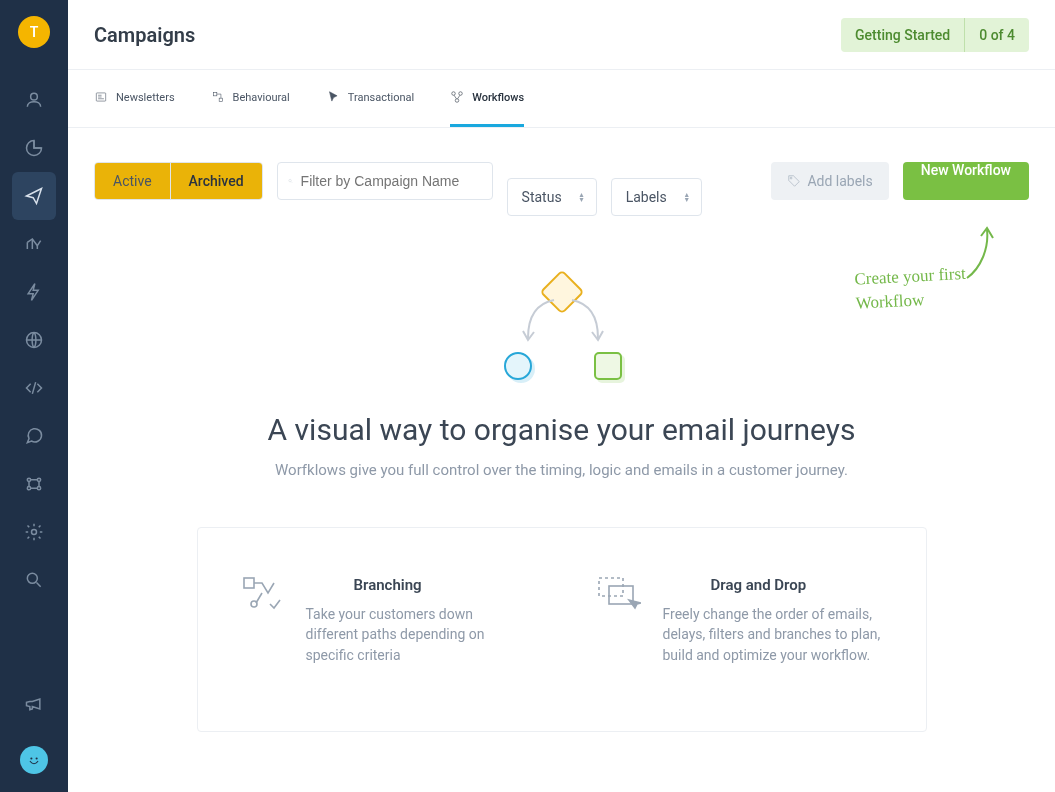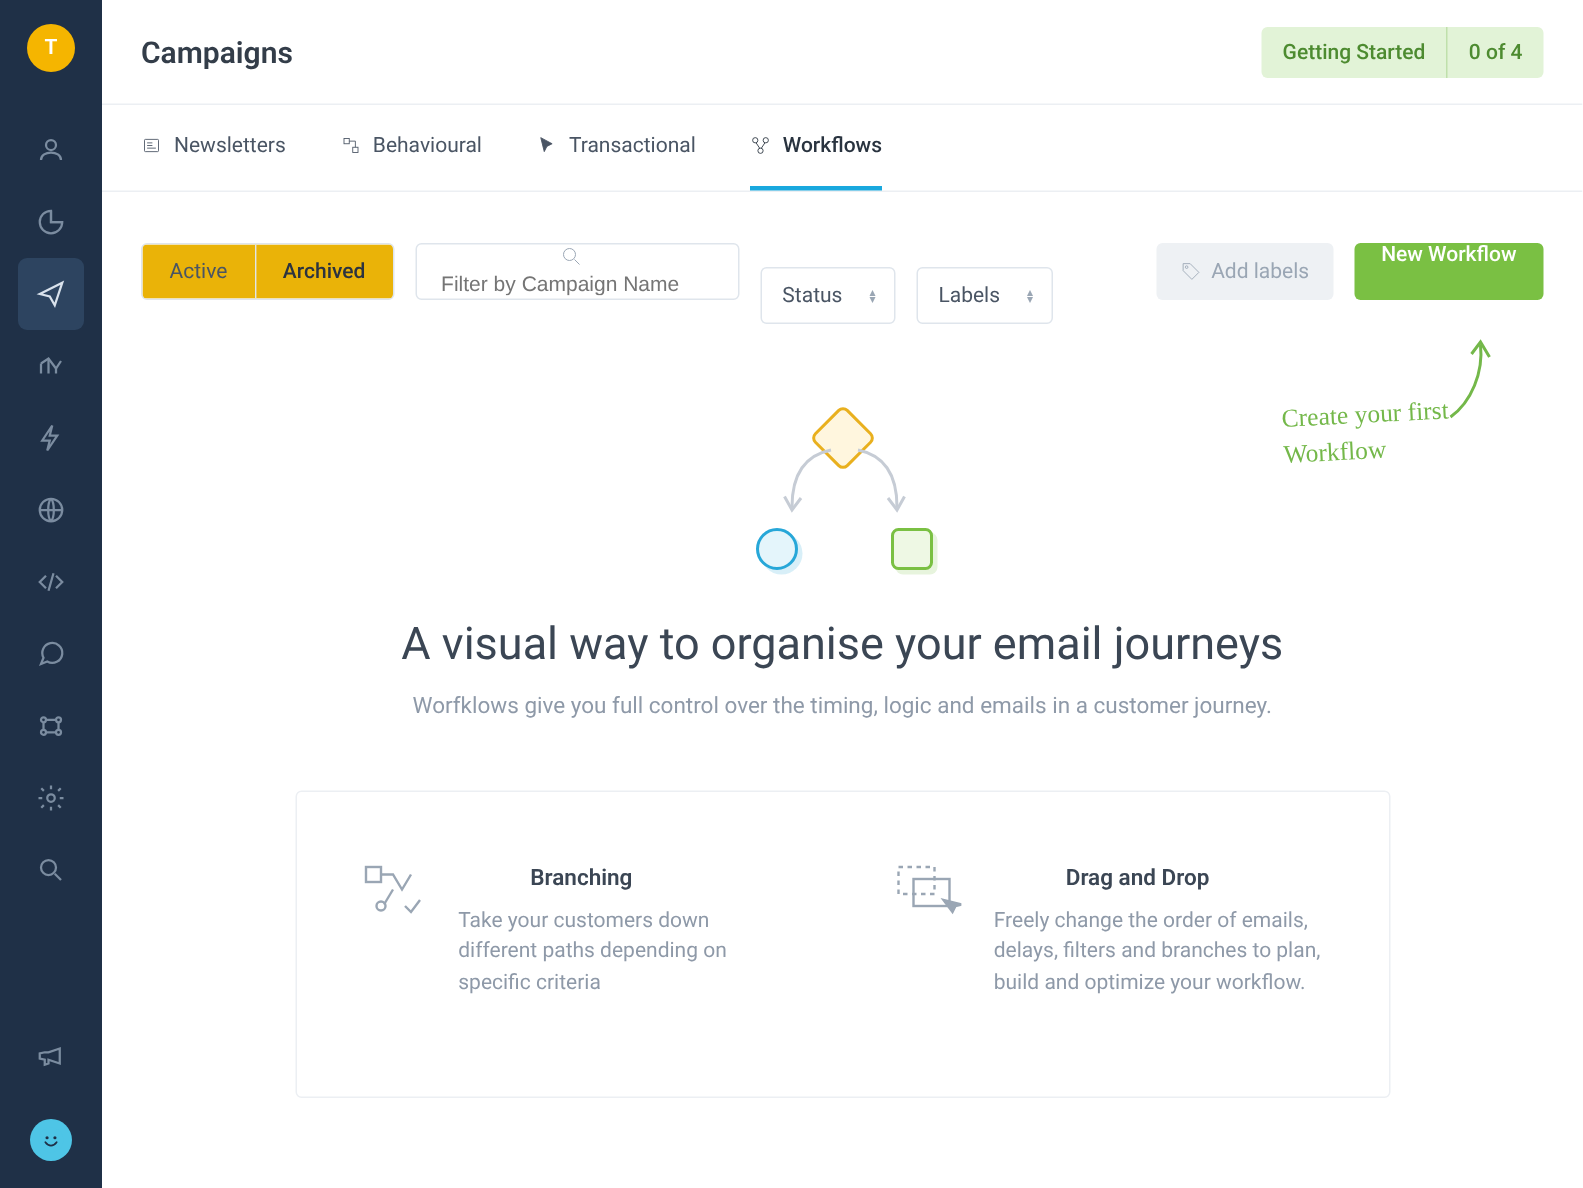--- a/index.html
+++ b/index.html
@@ -84,21 +84,21 @@
 
   .tabs {
     display:flex; align-items:center;
     padding: 0 26px;
     height: 58px;
     border-bottom: 1px solid #eceff3;
     gap: 36px;
   }
   .tab {
     display:flex; align-items:center; gap:8px;
-    color:#4a5564; font-size:14px; cursor:pointer;
+    color:#4a5564; font-size:11px; cursor:pointer;
     height:100%;
     border-bottom:3px solid transparent;
   }
   .tab.active { border-bottom-color:#19a8de; color:#29333f; font-weight:500; }
   .tab svg { width:14px; height:14px; stroke:currentColor; fill:currentColor; }
 
   .controls {
     display:flex; align-items:center;
     padding: 18px 26px 0 26px;
     gap: 14px;
@@ -112,21 +112,20 @@
     font-size:14px; color:#4a5564; background:#eab308; cursor:pointer;
   }
   .seg-btn:first-child { border-right:1px solid #dfe5ec; }
   .seg-btn.sel { color:#2b3340; font-weight:500; }
 
   .search-wrap {
     display:flex; align-items:center;
     border:1px solid #dfe5ec; border-radius:4px;
     height:38px; padding:0 10px; width: 216px;
     color:#9aa6b4;
-    flex-direction:column;
   }
   .search-wrap input {
     border:none; outline:none; font-size:14px; flex:1; color:#4a5564;
     background:transparent;
   }
   .search-wrap svg { width:16px; height:16px; stroke:currentColor; fill:none; margin-right:8px; }
 
   .dd {
     height:38px; border:1px solid #dfe5ec; border-radius:4px;
     display:flex; align-items:center; padding:0 12px 0 14px;

